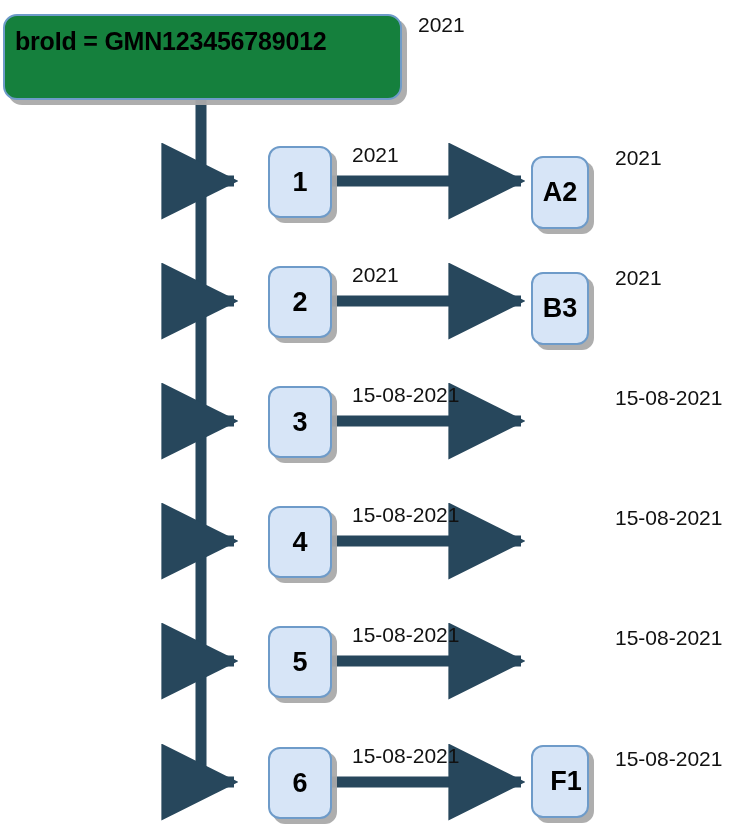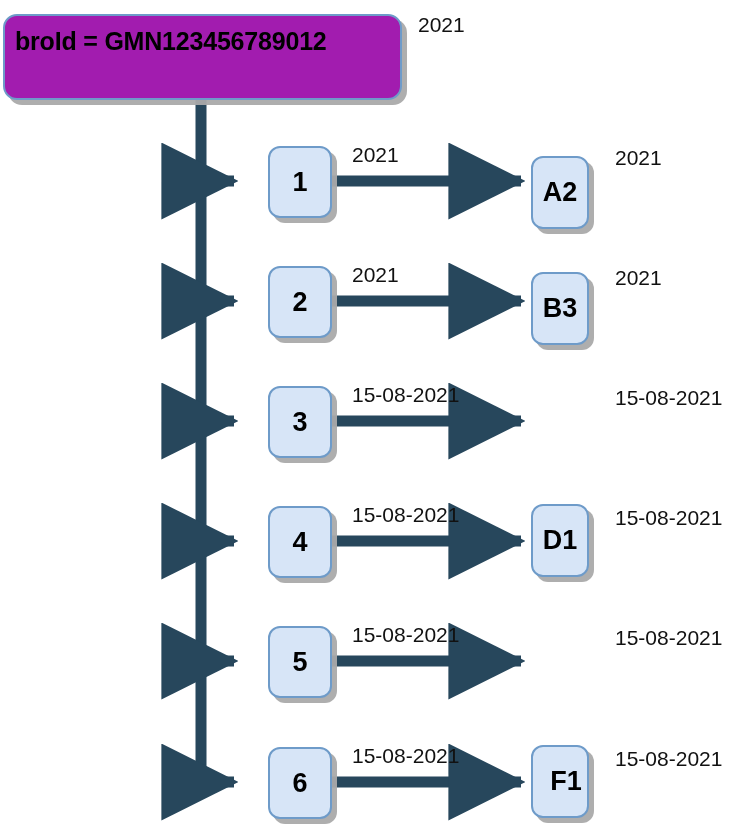--- a/index.html
+++ b/index.html
@@ -20,21 +20,21 @@
   }
 
   
   .root-node {
     position: absolute;
     left: 3px;
     top: 14px;
     width: 399px;
     height: 86px;
     box-sizing: border-box;
-    background: #a21caf;
+    background: #15803d;
     border: 2px solid #6e9bc9;
     border-radius: 14px;
     box-shadow: 5px 5px 0 0 rgba(170,170,170,0.95);
     padding: 8px 0 0 10px;
   }
   .root-line {
     font-size: 25px;
     font-weight: bold;
     color: #000000;
     line-height: 34px;
@@ -136,21 +136,20 @@
   <div class="edge-label" style="left:352px; top:263px;">2021</div>
   <div class="node-box node-letter" style="top:272px;">B3</div>
   <div class="date-label" style="left:615px; top:266px;">2021</div>
 
   <div class="node-box node-num" style="top:386px;">3</div>
   <div class="edge-label" style="left:352px; top:383px;">15-08-2021</div>
   <div class="date-label" style="left:615px; top:386px;">15-08-2021</div>
 
   <div class="node-box node-num" style="top:506px;">4</div>
   <div class="edge-label" style="left:352px; top:503px;">15-08-2021</div>
-  <div class="node-box node-letter" style="top:504px;">D1</div>
   <div class="date-label" style="left:615px; top:506px;">15-08-2021</div>
 
   <div class="node-box node-num" style="top:626px;">5</div>
   <div class="edge-label" style="left:352px; top:623px;">15-08-2021</div>
   <div class="date-label" style="left:615px; top:626px;">15-08-2021</div>
 
   <div class="node-box node-num" style="top:747px;">6</div>
   <div class="edge-label" style="left:352px; top:744px;">15-08-2021</div>
   <div class="node-box node-letter" style="top:745px;padding-left:12px;">F1</div>
   <div class="date-label" style="left:615px; top:747px;">15-08-2021</div>

